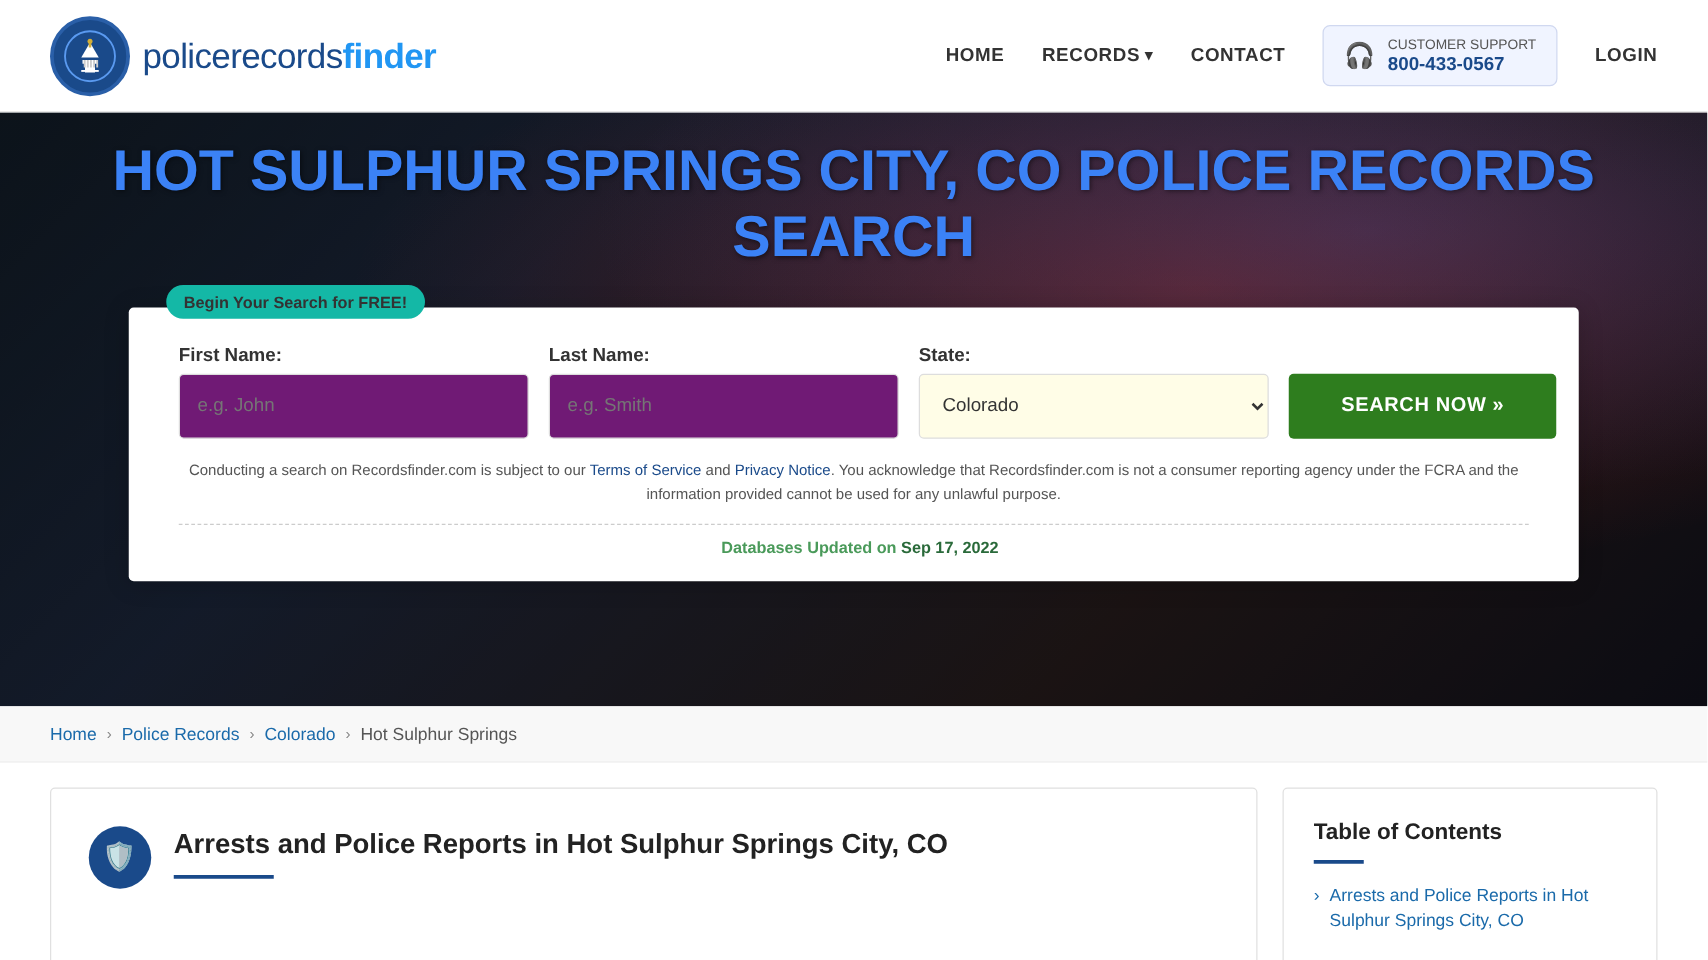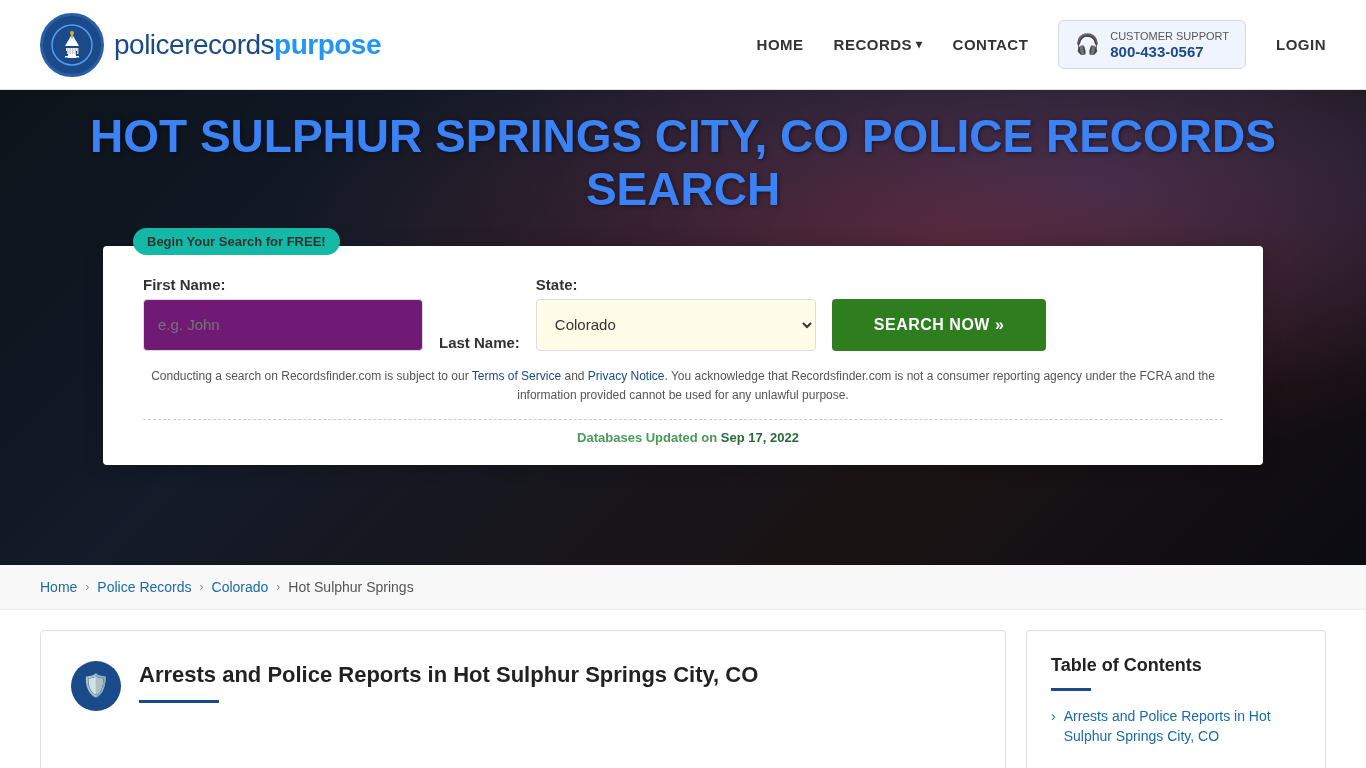--- a/index.html
+++ b/index.html
@@ -333,21 +333,21 @@
 
         <rect x="16" y="24" width="1.5" height="6" fill="#ccc"></rect>
         <rect x="18.5" y="24" width="1.5" height="6" fill="#ccc"></rect>
         <rect x="21" y="24" width="1.5" height="6" fill="#ccc"></rect>
         <rect x="23.5" y="24" width="1.5" height="6" fill="#ccc"></rect>
         <rect x="26" y="24" width="1.5" height="6" fill="#ccc"></rect>
         <rect x="14" y="32" width="14" height="1.5" fill="white"></rect>
       </svg>
     </div>
     <div class="logo-text">
-      <span>policerecords</span><span class="finder">purpose</span>
+      <span>policerecords</span><span class="finder">finder</span>
     </div>
   </div>
 
   <nav class="nav-area">
     <a class="nav-item">HOME</a>
     <div class="nav-item nav-records">
       <span>RECORDS</span>
       <span class="chevron-down">▾</span>
     </div>
     <a class="nav-item">CONTACT</a>
@@ -370,20 +370,21 @@
 
   <div class="search-box">
     <div class="free-badge">Begin Your Search for FREE!</div>
     <div class="search-fields">
       <div class="field-group">
         <label>First Name:</label>
         <input type="text" placeholder="e.g. John" style="">
       </div>
       <div class="field-group">
         <label>Last Name:</label>
+        <input type="text" placeholder="e.g. Smith" style="">
       </div>
       <div class="field-group">
         <label>State:</label>
         <select>
           <option>Colorado</option>
           <option>Alabama</option>
           <option>Alaska</option>
           <option>Arizona</option>
           <option>Arkansas</option>
           <option>California</option>

